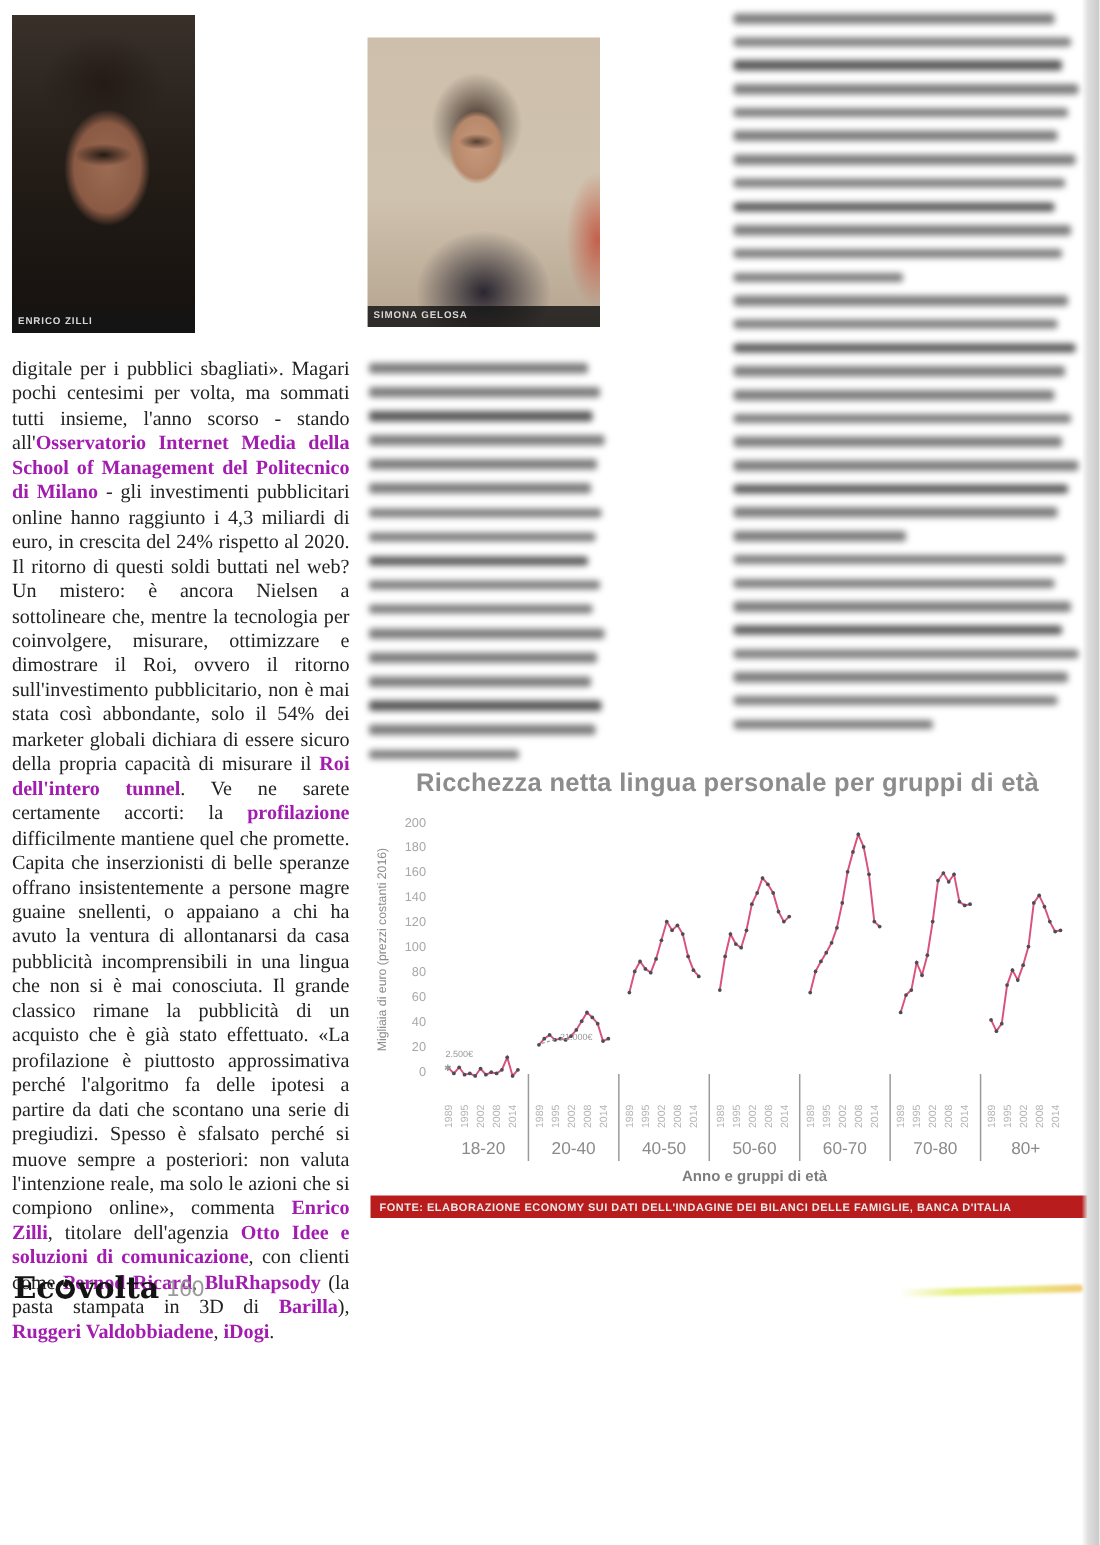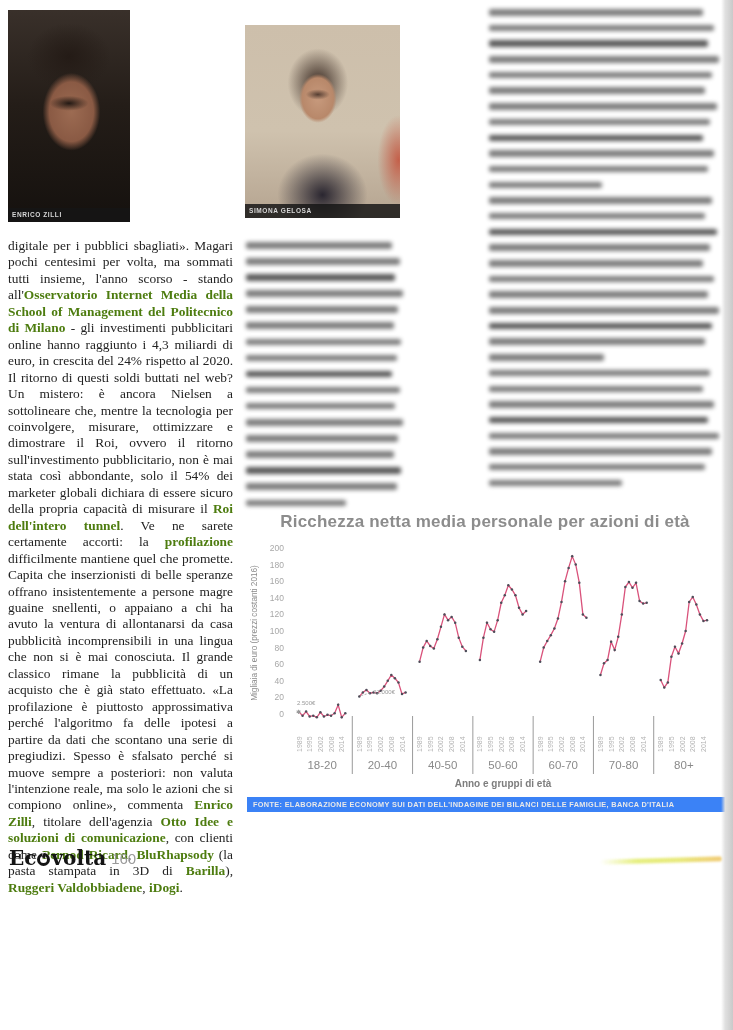--- a/index.html
+++ b/index.html
@@ -21,31 +21,31 @@
       radial-gradient(ellipse 60px 55px at 50% 88%, #2a2630 0%, rgba(0,0,0,0) 75%),
       radial-gradient(ellipse 28px 60px at 99% 70%, #c4604a 0%, rgba(0,0,0,0) 75%),
       linear-gradient(180deg,#cdbfab 0%,#cfc2ae 55%,#b5a490 100%);}
   .photo-caption{position:absolute;left:0;right:0;bottom:0;height:14px;line-height:14px;
     background:rgba(22,22,22,.84);color:#d6d6d6;font-size:6.5px;font-weight:bold;
     letter-spacing:.6px;padding-left:4px;}
   
   .col-left{position:absolute;left:8px;top:238px;width:225px;
     font-family:"Liberation Serif",serif;font-size:13.4px;line-height:16.45px;
     color:#222;text-align:justify;hyphens:auto;}
-  .col-left b{color:#4d7c0f;font-family:Liberation Serif, serif;}
+  .col-left b{color:#a21caf;font-family:Liberation Serif, serif;}
   .blur-col{position:absolute;filter:blur(2px);}
   .blur-col .bl{background:#7a7a7a;border-radius:2px;}
   .col-mid-blur{left:246px;top:242px;width:157px;}
   .col-right-blur{left:489px;top:9px;width:230px;}
   
   .chart-title{position:absolute;left:248px;top:512px;width:474px;text-align:center;
     font-size:17px;font-weight:bold;color:#8c8c8c;letter-spacing:.2px;}
   #chart-svg{position:absolute;left:248px;top:538px;width:474px;height:252px;}
   .source-bar{position:absolute;left:247px;top:797px;width:478px;height:15px;line-height:15px;
-    background:#3b82f6;color:#e9e9e9;font-size:7.3px;font-weight:bold;letter-spacing:.35px;
+    background:#b91c1c;color:#e9e9e9;font-size:7.3px;font-weight:bold;letter-spacing:.35px;
     padding-left:6px;box-sizing:border-box;white-space:nowrap;overflow:hidden;}
   
   .footer-logo{position:absolute;left:9px;top:846px;font-family:"DejaVu Serif",serif;
     font-weight:bold;font-size:20px;color:#141414;}
   .logo-o{display:inline-block;width:13px;height:13px;border:3px solid #141414;border-radius:50%;
     box-sizing:border-box;position:relative;top:1px;margin:0 1px;}
   .logo-o::before{content:'';position:absolute;left:50%;top:-4px;width:3px;height:6px;
     background:#fff;transform:translateX(-50%);}
   .logo-o::after{content:'';position:absolute;left:50%;top:-3px;width:2.6px;height:5px;
     background:#141414;transform:translateX(-50%) rotate(22deg);}
@@ -118,21 +118,21 @@
       <div class="bl" style="height: 6.5px; margin-bottom: 9.2px; width: 96%; background: rgb(126, 126, 126);"></div>
       <div class="bl" style="height: 6.5px; margin-bottom: 9.2px; width: 93%; background: rgb(126, 126, 126);"></div>
       <div class="bl" style="height: 6.5px; margin-bottom: 9.2px; width: 98%; background: rgb(126, 126, 126);"></div>
       <div class="bl" style="height: 6.5px; margin-bottom: 9.2px; width: 95%; background: rgb(90, 90, 90);"></div>
       <div class="bl" style="height: 6.5px; margin-bottom: 9.2px; width: 100%; background: rgb(126, 126, 126);"></div>
       <div class="bl" style="height: 6.5px; margin-bottom: 9.2px; width: 97%; background: rgb(126, 126, 126);"></div>
       <div class="bl" style="height: 6.5px; margin-bottom: 9.2px; width: 94%; background: rgb(126, 126, 126);"></div>
       <div class="bl" style="height: 6.5px; margin-bottom: 9.2px; width: 58%; background: rgb(126, 126, 126);"></div>
     </div>
 
-  <div class="chart-title">Ricchezza netta media personale per azioni di età</div>
+  <div class="chart-title">Ricchezza netta lingua personale per gruppi di età</div>
   <svg id="chart-svg" viewBox="0 0 474 252">
       <text x="36" y="179" text-anchor="end" font-size="8.5" fill="#a8a8a8">0</text>
       <text x="36" y="162.4" text-anchor="end" font-size="8.5" fill="#a8a8a8">20</text>
       <text x="36" y="145.8" text-anchor="end" font-size="8.5" fill="#a8a8a8">40</text>
       <text x="36" y="129.2" text-anchor="end" font-size="8.5" fill="#a8a8a8">60</text>
       <text x="36" y="112.60000000000001" text-anchor="end" font-size="8.5" fill="#a8a8a8">80</text>
       <text x="36" y="96" text-anchor="end" font-size="8.5" fill="#a8a8a8">100</text>
       <text x="36" y="79.4" text-anchor="end" font-size="8.5" fill="#a8a8a8">120</text>
       <text x="36" y="62.80000000000001" text-anchor="end" font-size="8.5" fill="#a8a8a8">140</text>
       <text x="36" y="46.20000000000002" text-anchor="end" font-size="8.5" fill="#a8a8a8">160</text>

